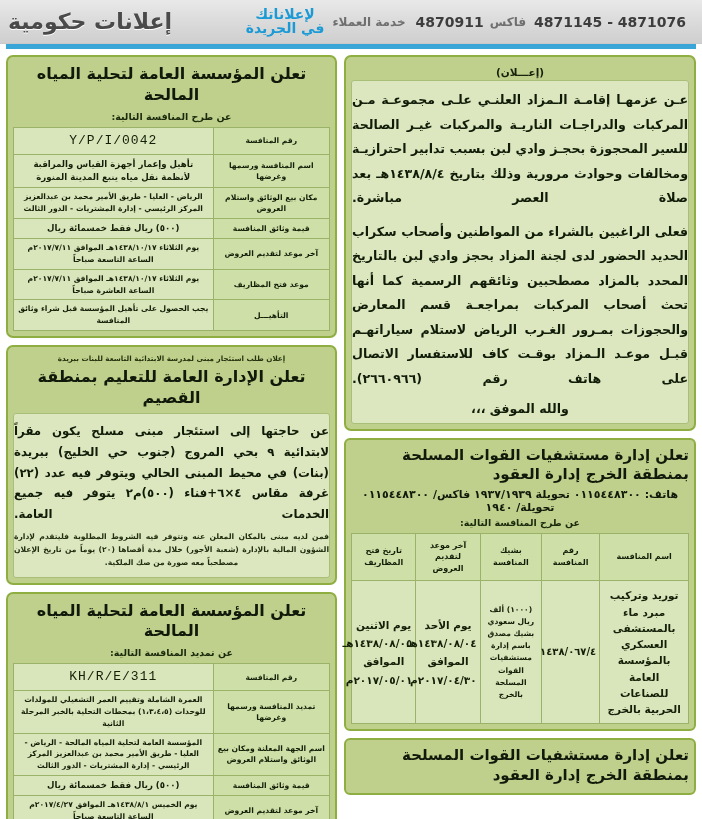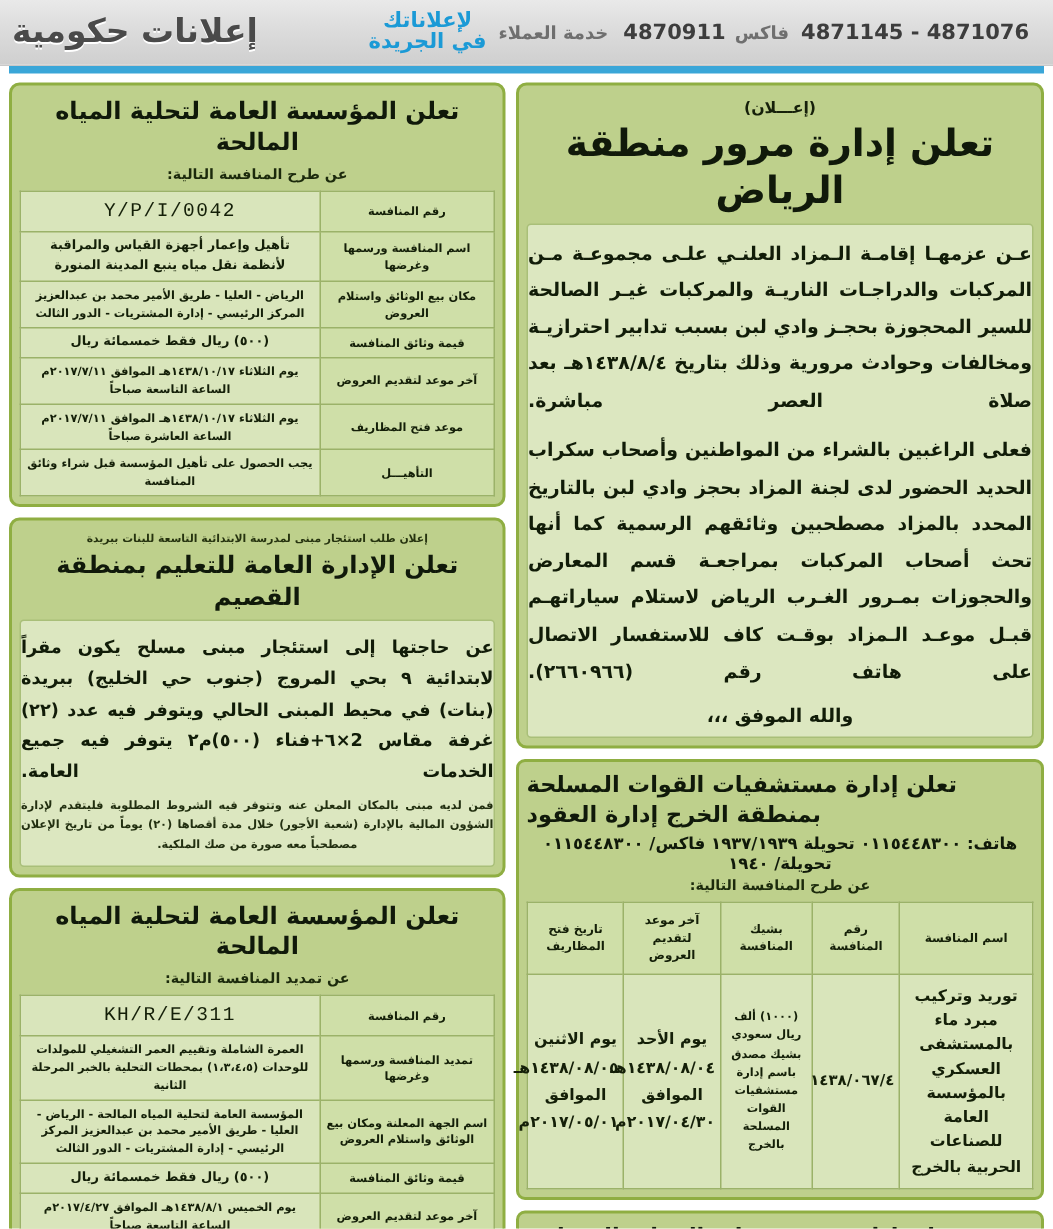--- a/index.html
+++ b/index.html
@@ -66,21 +66,21 @@
   .eln{font-size:10.5px;font-weight:bold;color:#16200a;text-align:center;letter-spacing:1px;margin:4px 0 2px;}
   .bigtitle{
     font-size:25px;font-weight:bold;color:#10190a;text-align:center;
     margin:2px 0 6px;line-height:1.25;
   }
   .midtitle{
     font-size:16px;font-weight:bold;color:#10190a;text-align:center;
     margin:2px 0 5px;line-height:1.3;
   }
   .smtitle{
-    font-size:15px;font-weight:bold;color:#10190a;text-align:left;
+    font-size:15px;font-weight:bold;color:#10190a;text-align:right;
     margin:1px 0 3px;line-height:1.3;
   }
   .subtitle{
     font-size:9.5px;font-weight:bold;color:#1c2a0c;text-align:center;margin:0 0 5px;
   }
   .phoneline{
     font-size:11px;font-weight:bold;color:#10190a;text-align:center;margin:1px 0 3px;
     direction:rtl;
   }
 
@@ -161,21 +161,20 @@
     <div class="mast-gov">إعلانات حكومية</div>
   </div>
   <div class="blue-rule"></div>
 
   <div class="cols">
 
     <div class="col-left">
 
       <div class="gbox">
         <div class="eln">(إعـــلان)</div>
-        <div class="bigtitle">تعلن إدارة مرور منطقة الرياض</div>
         <div class="inner">
           <p class="body-par">عـن عزمهـا إقامـة الـمزاد العلنـي علـى مجموعـة مـن المركبات والدراجـات الناريـة والمركبات غيـر الصالحة للسير المحجوزة بحجـز وادي لبن بسبب تدابير احترازيـة ومخالفات وحوادث مرورية وذلك بتاريخ ١٤٣٨/٨/٤هـ بعد صلاة العصر مباشرة.</p>
           <p class="body-par">فعلى الراغبين بالشراء من المواطنين وأصحاب سكراب الحديد الحضور لدى لجنة المزاد بحجز وادي لبن بالتاريخ المحدد بالمزاد مصطحبين وثائقهم الرسمية كما أنها تحث أصحاب المركبات بمراجعـة قسم المعارض والحجوزات بمـرور الغـرب الرياض لاستلام سياراتهـم قبـل موعـد الـمزاد بوقـت كاف للاستفسار الاتصال على هاتف رقم (٢٦٦٠٩٦٦).</p>
           <div class="center-line">والله الموفق ،،،</div>
         </div>
       </div>
 
       <div class="gbox flat">
         <div class="smtitle">تعلن إدارة مستشفيات القوات المسلحة بمنطقة الخرج إدارة العقود</div>
         <div class="phoneline">هاتف: ٠١١٥٤٤٨٣٠٠ تحويلة ١٩٣٧/١٩٣٩ فاكس/ ٠١١٥٤٤٨٣٠٠ تحويلة/ ١٩٤٠</div>
@@ -245,21 +244,21 @@
               <td class="v">يجب الحصول على تأهيل المؤسسة قبل شراء وثائق المنافسة</td>
             </tr>
           </tbody>
         </table>
       </div>
 
       <div class="gbox">
         <div class="tiny-note">إعلان طلب استئجار مبنى لمدرسة الابتدائية التاسعة للبنات ببريدة</div>
         <div class="midtitle">تعلن الإدارة العامة للتعليم بمنطقة القصيم</div>
         <div class="inner">
-          <p class="body-par-sm">عن حاجتها إلى استئجار مبنى مسلح يكون مقراً لابتدائية ٩ بحي المروج (جنوب حي الخليج) ببريدة (بنات) في محيط المبنى الحالي ويتوفر فيه عدد (٢٢) غرفة مقاس 2×٦+فناء (٥٠٠)م٢ يتوفر فيه جميع الخدمات العامة.</p>
+          <p class="body-par-sm">عن حاجتها إلى استئجار مبنى مسلح يكون مقراً لابتدائية ٩ بحي المروج (جنوب حي الخليج) ببريدة (بنات) في محيط المبنى الحالي ويتوفر فيه عدد (٢٢) غرفة مقاس ٤×٦+فناء (٥٠٠)م٢ يتوفر فيه جميع الخدمات العامة.</p>
           <p class="fineprint">فمن لديه مبنى بالمكان المعلن عنه وتتوفر فيه الشروط المطلوبة فليتقدم لإدارة الشؤون المالية بالإدارة (شعبة الأجور) خلال مدة أقصاها (٢٠) يوماً من تاريخ الإعلان مصطحباً معه صورة من صك الملكية.</p>
         </div>
       </div>
 
       <div class="gbox">
         <div class="midtitle">تعلن المؤسسة العامة لتحلية المياه المالحة</div>
         <div class="subtitle">عن تمديد المنافسة التالية:</div>
         <table class="t kv">
           <tbody>
             <tr>

